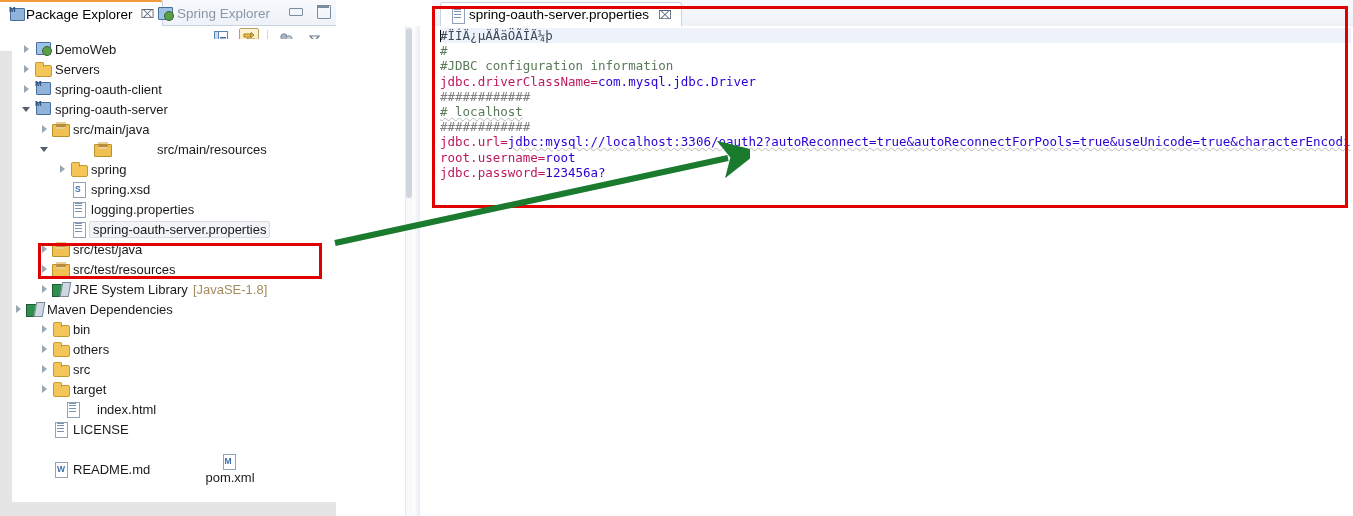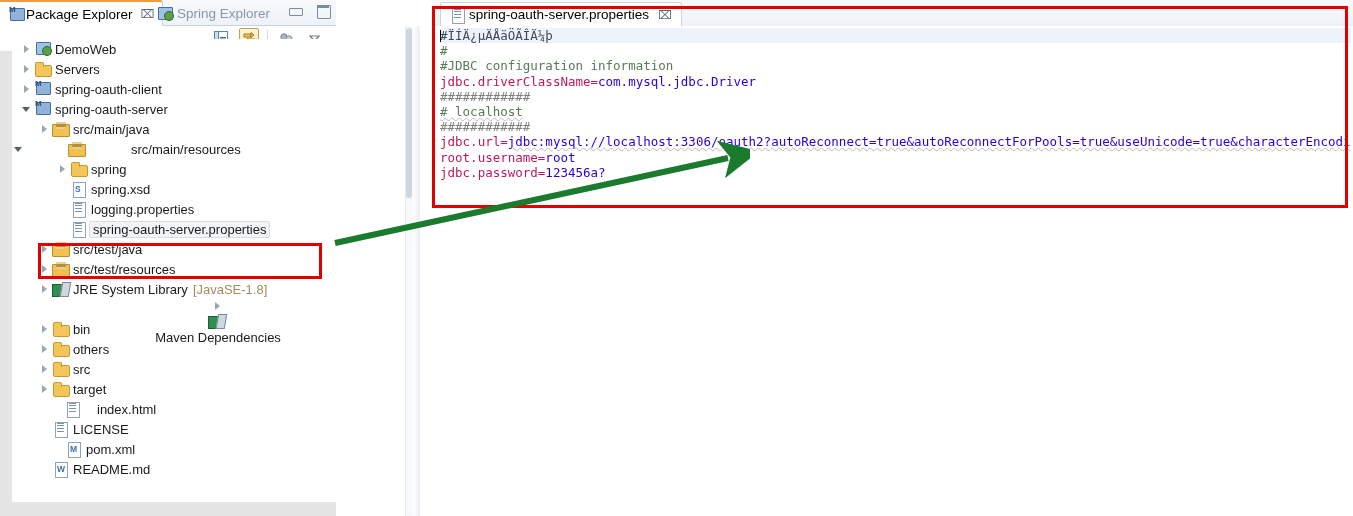--- a/index.html
+++ b/index.html
@@ -334,21 +334,21 @@
         <div class="tnode" style="padding-left: 8px; align-items: center;">
           <span class="tw expanded"></span>
           <span class="ticon ic-proj"></span>
           <span class="tlabel">spring-oauth-server</span>
         </div>
         <div class="tnode" style="padding-left: 26px;">
           <span class="tw collapsed"></span>
           <span class="ticon ic-srcfolder"></span>
           <span class="tlabel">src/main/java</span>
         </div>
-        <div class="tnode" style=" gap: 42px;">
+        <div class="tnode" style="padding-left: 26px; gap: 42px;">
           <span class="tw expanded"></span>
           <span class="ticon ic-srcfolder"></span>
           <span class="tlabel">src/main/resources</span>
         </div>
         <div class="tnode" style="padding-left: 44px;">
           <span class="tw collapsed"></span>
           <span class="ticon ic-folder"></span>
           <span class="tlabel">spring</span>
         </div>
         <div class="tnode" style="padding-left: 44px;">
@@ -375,21 +375,21 @@
           <span class="tw collapsed"></span>
           <span class="ticon ic-srcfolder"></span>
           <span class="tlabel">src/test/resources</span>
         </div>
         <div class="tnode" style="padding-left: 26px;">
           <span class="tw collapsed"></span>
           <span class="ticon ic-lib"></span>
           <span class="tlabel">JRE System Library</span>
           <span class="tlabel dim" style="margin-left: 5px;">[JavaSE-1.8]</span>
         </div>
-        <div class="tnode" style=" flex-direction: column;">
+        <div class="tnode" style="">
           <span class="tw collapsed"></span>
           <span class="ticon ic-lib"></span>
           <span class="tlabel">Maven Dependencies</span>
         </div>
         <div class="tnode" style="padding-left: 26px;">
           <span class="tw collapsed"></span>
           <span class="ticon ic-folder"></span>
           <span class="tlabel">bin</span>
         </div>
         <div class="tnode" style="padding-left: 26px;">
@@ -410,21 +410,21 @@
         <div class="tnode" style="padding-left: 26px; gap: 12px;">
           <span class="tw "></span>
           <span class="ticon ic-file-txt"></span>
           <span class="tlabel">index.html</span>
         </div>
         <div class="tnode" style="padding-left: 26px;">
           <span class="tw "></span>
           <span class="ticon ic-file-txt"></span>
           <span class="tlabel">LICENSE</span>
         </div>
-        <div class="tnode" style="padding-left: 39px;">
+        <div class="tnode" style="padding-left: 24px; flex-direction: column;">
           <span class="tw "></span>
           <span class="ticon ic-file-pom"></span>
           <span class="tlabel">pom.xml</span>
         </div>
         <div class="tnode" style="padding-left: 26px;">
           <span class="tw "></span>
           <span class="ticon ic-file-md"></span>
           <span class="tlabel">README.md</span>
         </div>
       </div>

